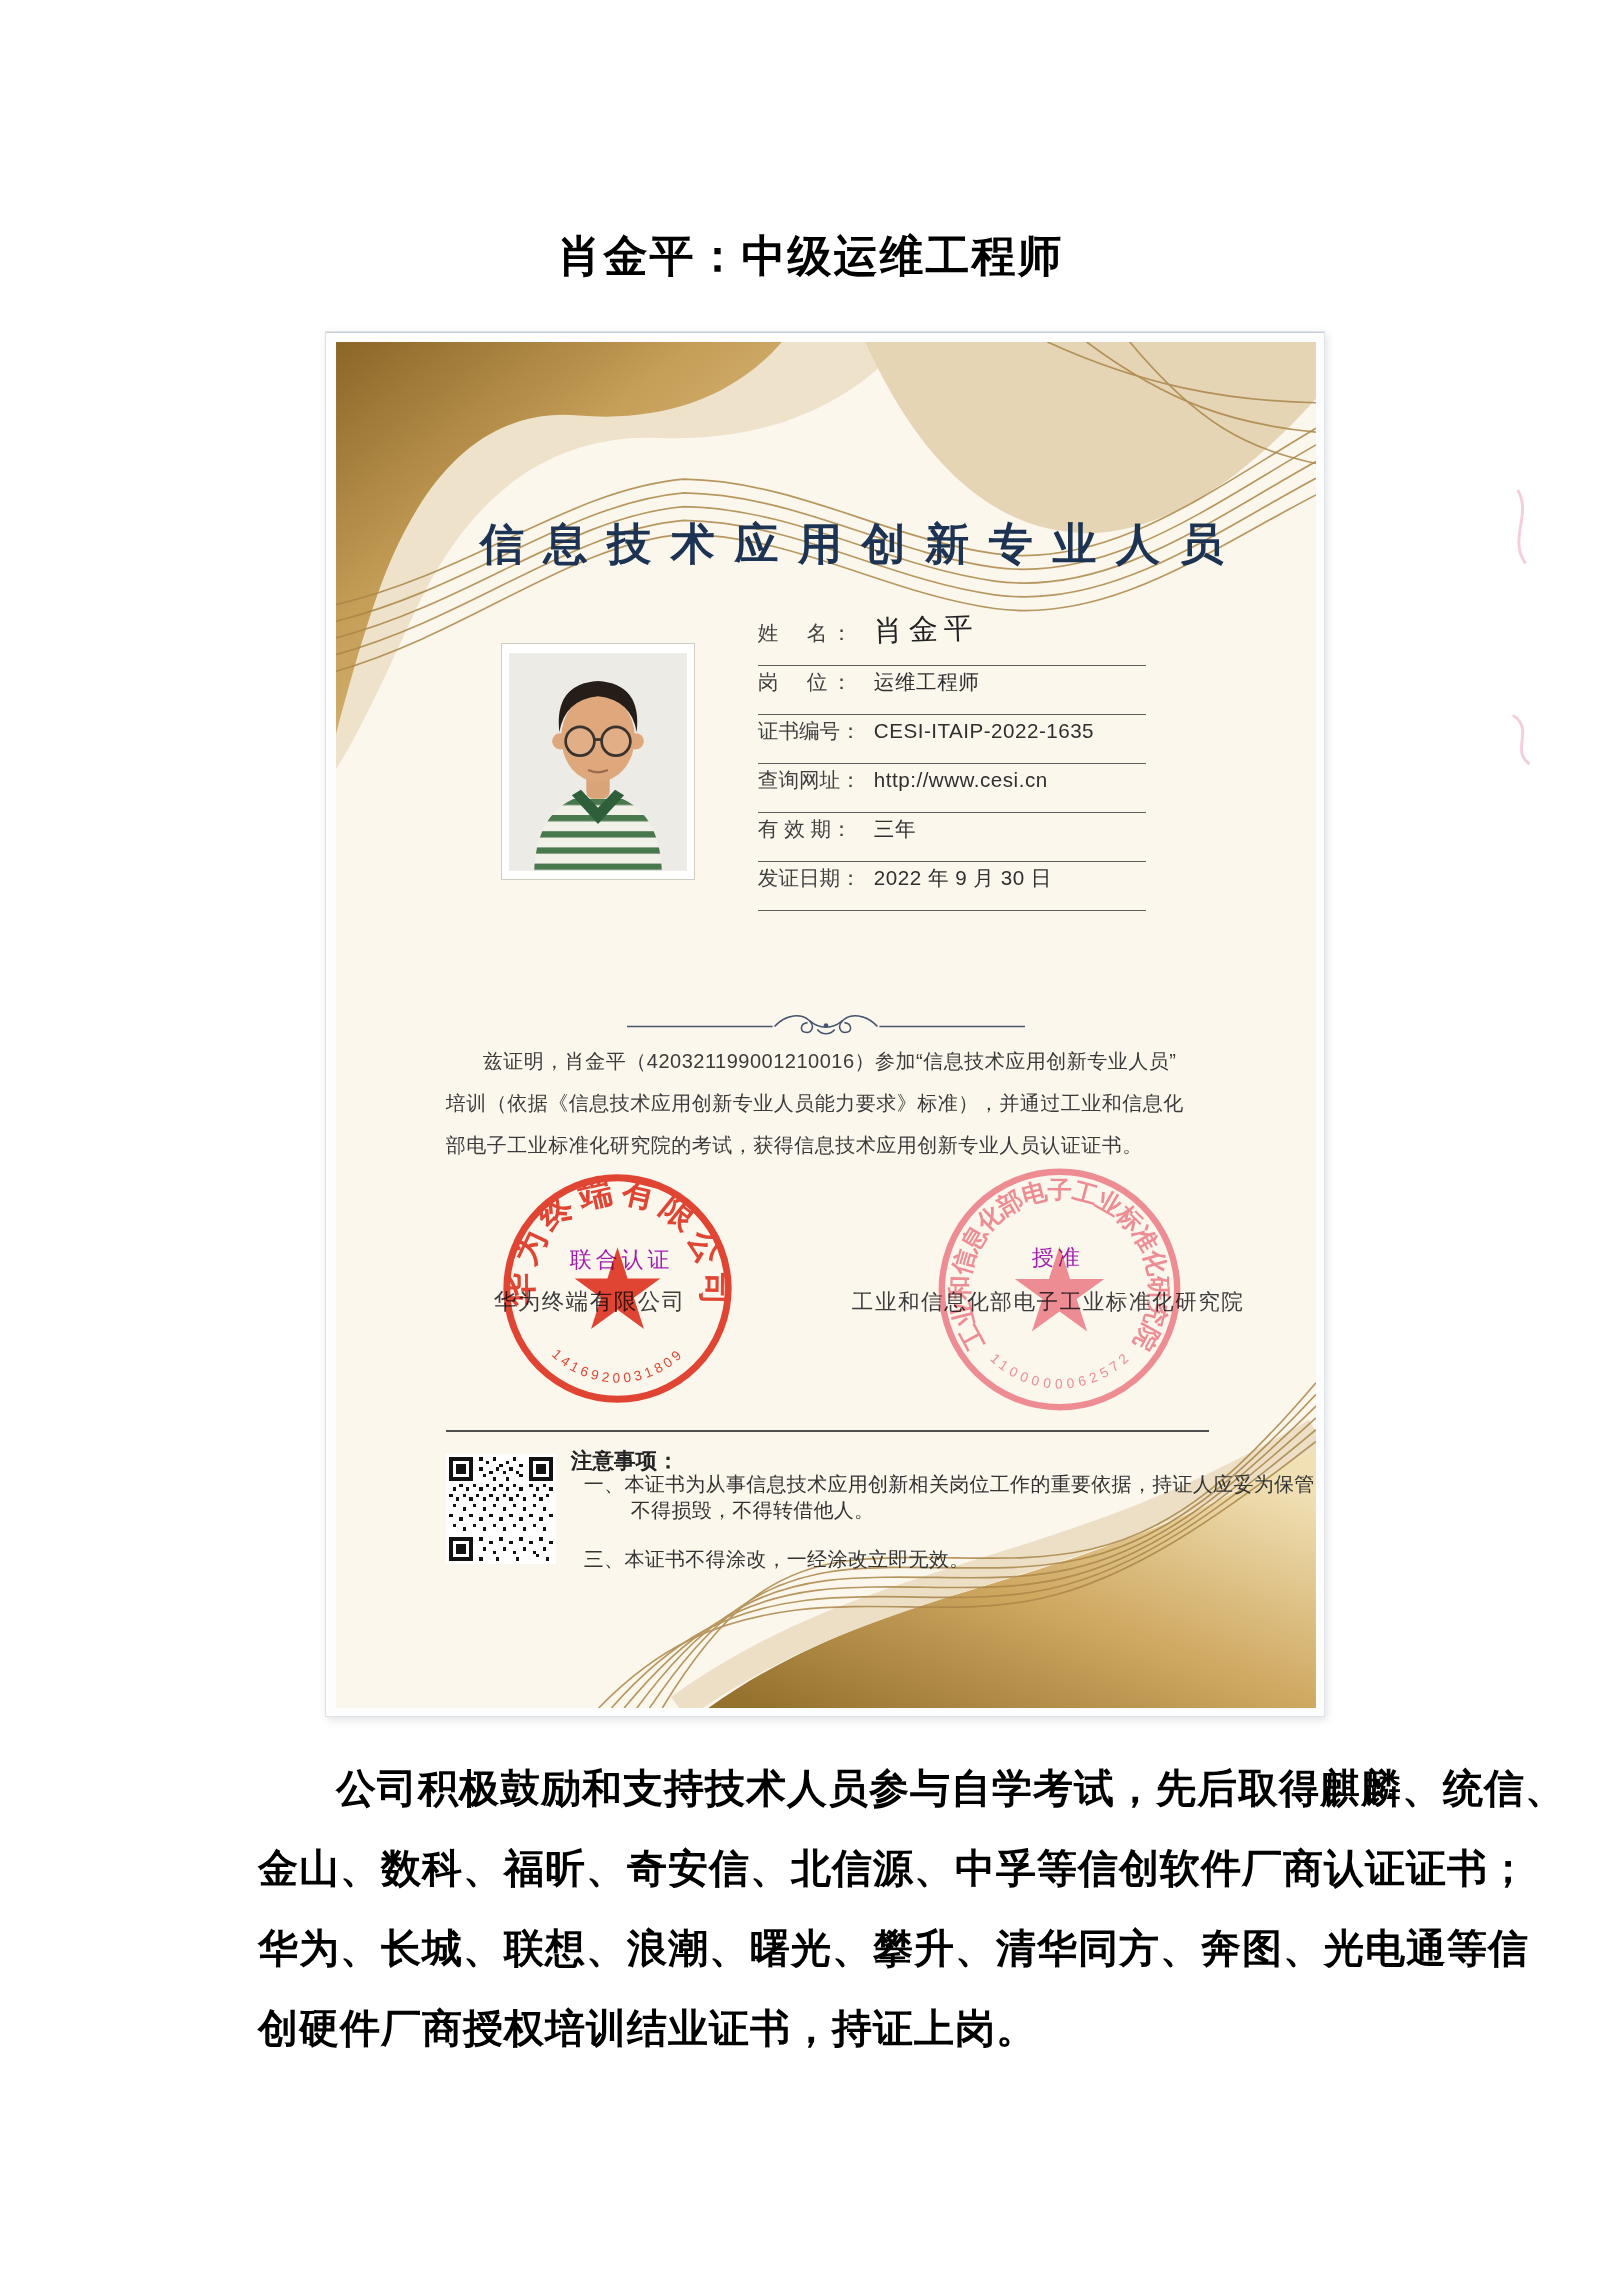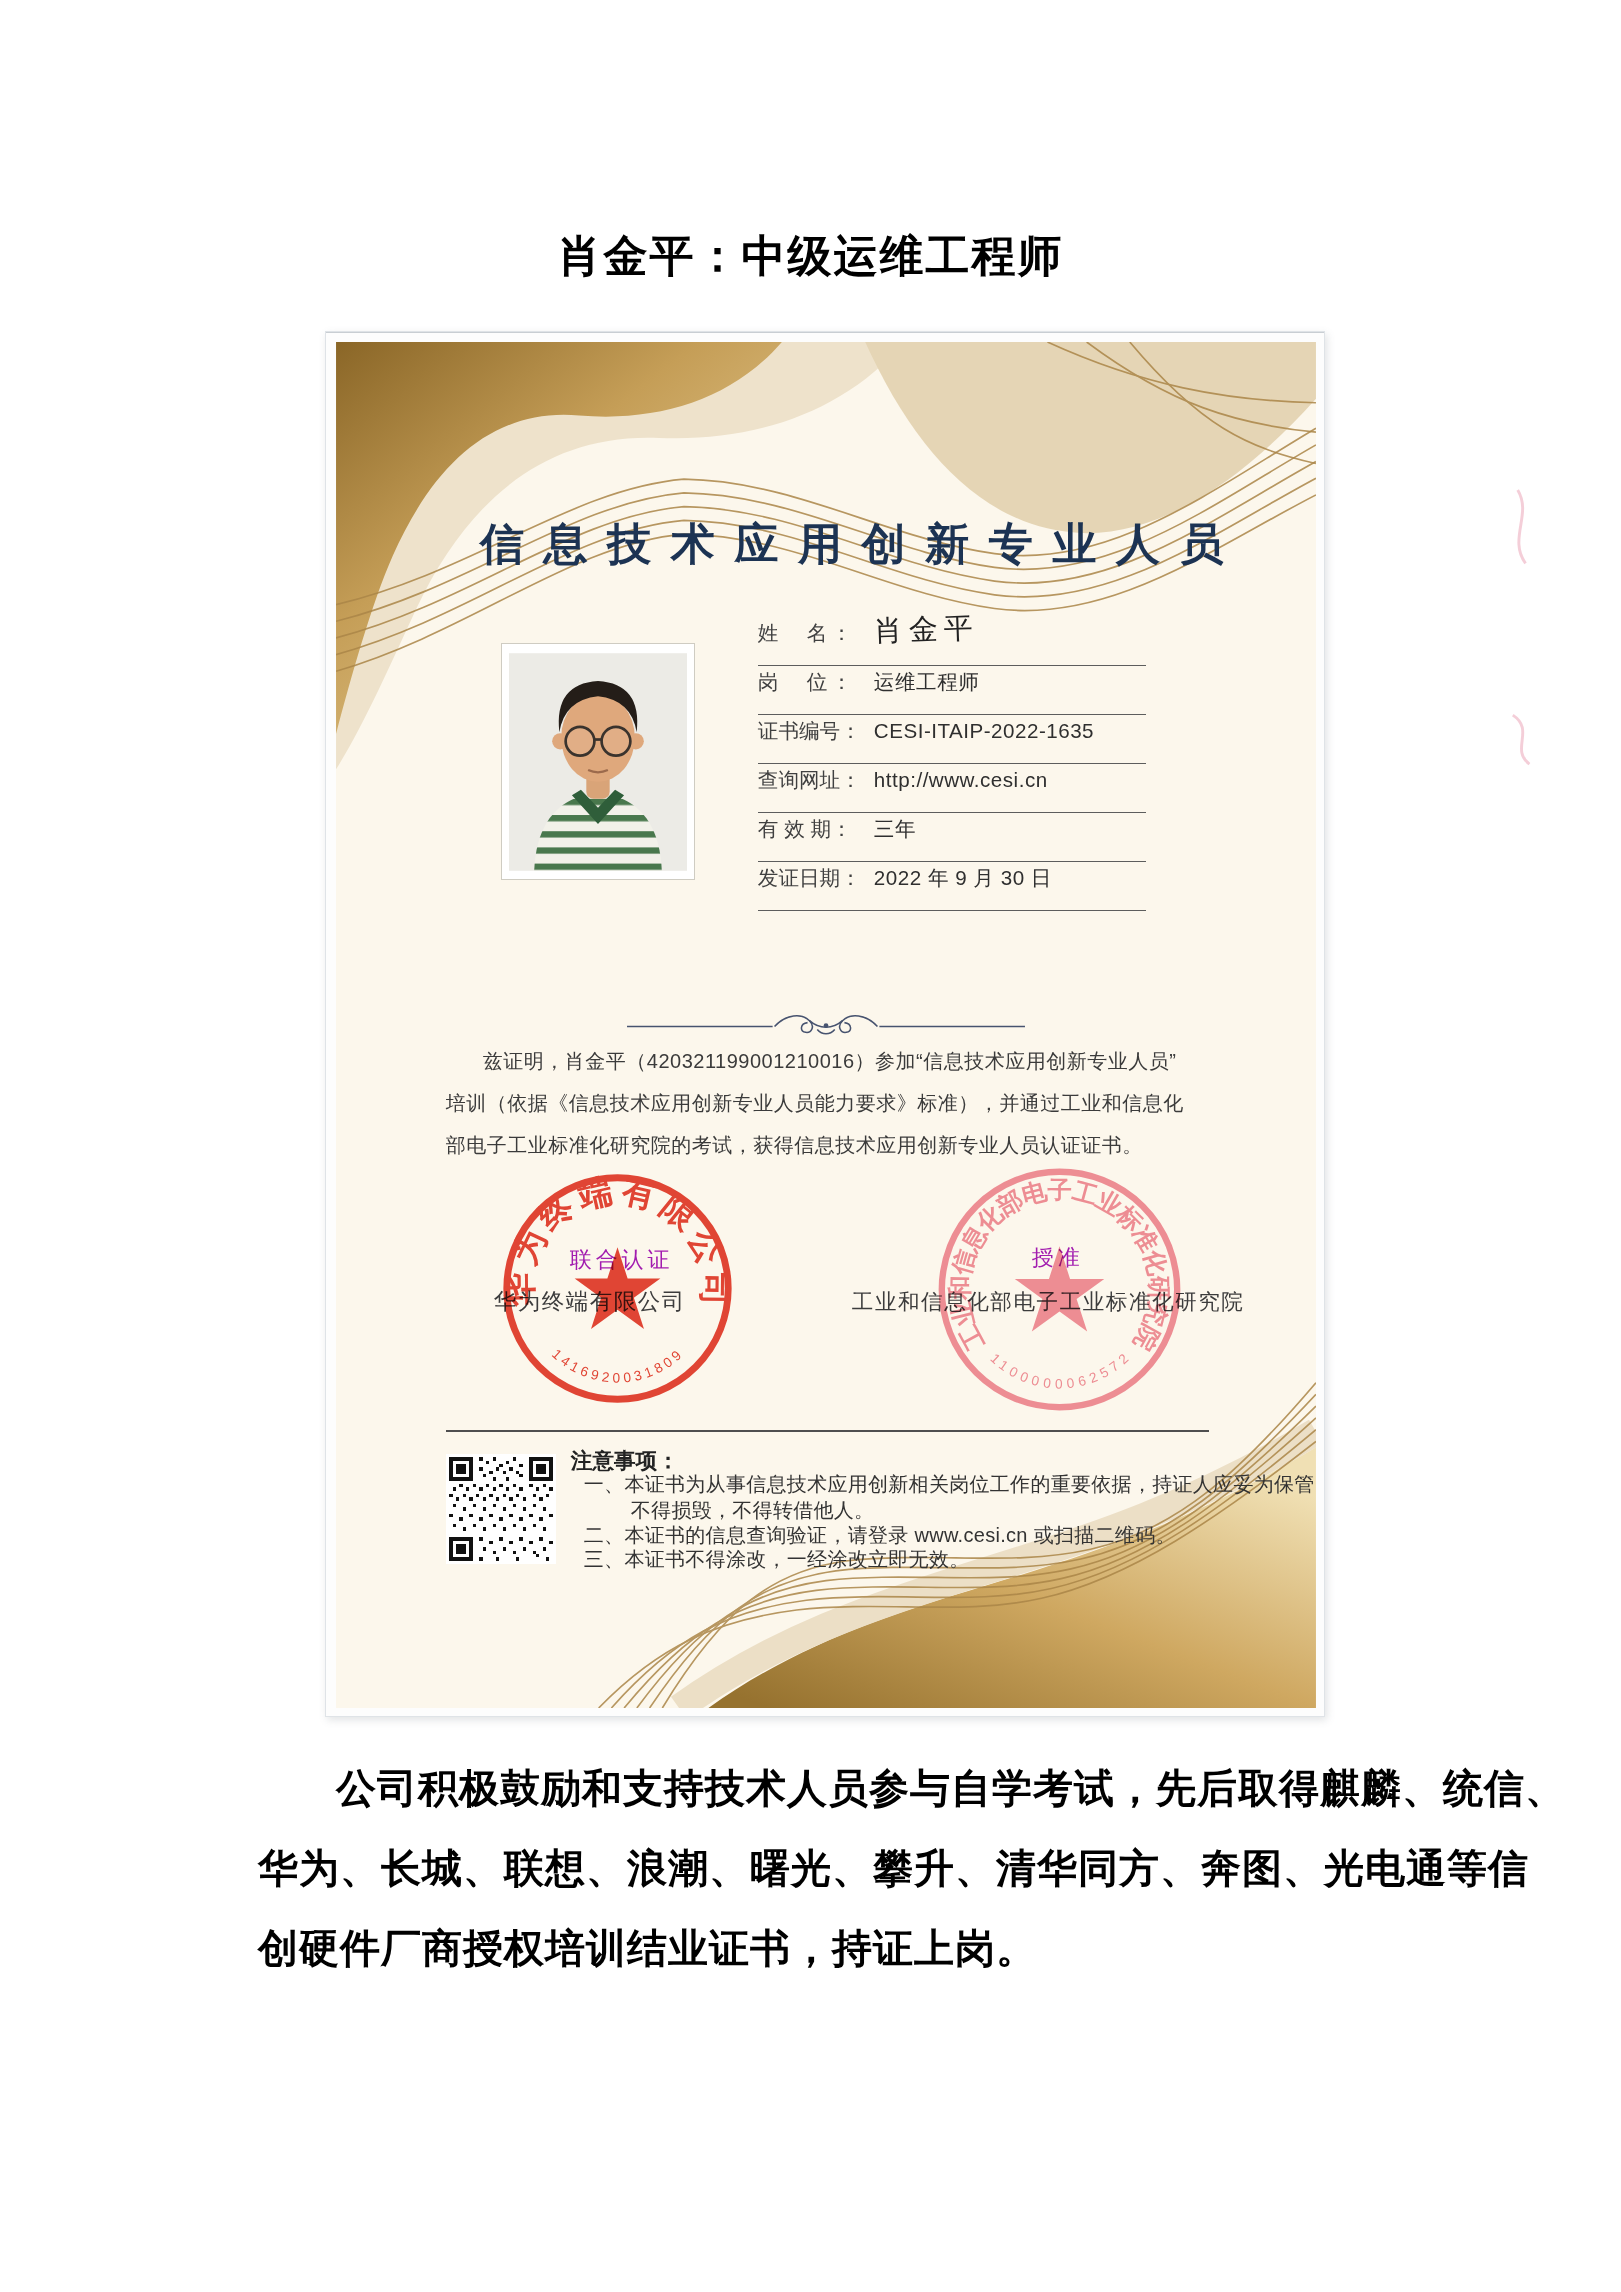--- a/index.html
+++ b/index.html
@@ -255,28 +255,28 @@
                  M23,22h1v1h-1z M26,21h1v1h-1z M29,22h1v1h-1z
                  M10,25h1v1h-1z M13,26h1v1h-1z M16,25h1v1h-1z M19,26h1v1h-1z M22,25h1v1h-1z M25,26h1v1h-1z M28,25h1v1h-1z M31,26h1v1h-1z
                  M11,28h1v1h-1z M14,29h1v1h-1z M17,28h1v1h-1z M20,29h1v1h-1z M23,28h1v1h-1z M26,29h1v1h-1z M29,28h1v1h-1z
                  M10,31h1v1h-1z M15,31h1v1h-1z M21,31h1v1h-1z M27,30h1v1h-1z M30,31h1v1h-1z"></path>
       </g>
     </svg>
 
     <div class="notes-header">注意事项：</div>
     <div class="note note0">一、本证书为从事信息技术应用创新相关岗位工作的重要依据，持证人应妥为保管，</div>
     <div class="note note1">不得损毁，不得转借他人。</div>
-    <div class="note note2">二、本证书的信息查询验证，请登录 www.cesi.cn 或扫描二维码。</div>
     <div class="note note3">三、本证书不得涂改，一经涂改立即无效。</div>
   </div>
 </div>
 
 <svg class="artifact" style="left:1498px;top:485px;" width="59" height="284" viewBox="0 0 60 290">
   <path d="M20,5 C35,30 10,55 28,80" stroke="#e487a0" stroke-width="3" fill="none"></path>
   <path d="M15,235 C38,250 12,270 32,285" stroke="#e487a0" stroke-width="3" fill="none"></path>
 </svg>
 
 <div class="bottom-par">
   <div class="bp-line indent">公司积极鼓励和支持技术人员参与自学考试，先后取得麒麟、统信、</div>
+  <div class="bp-line">金山、数科、福昕、奇安信、北信源、中孚等信创软件厂商认证证书；</div>
   <div class="bp-line">华为、长城、联想、浪潮、曙光、攀升、清华同方、奔图、光电通等信</div>
   <div class="bp-line">创硬件厂商授权培训结业证书，持证上岗。</div>
 </div>
 
 
 </body></html>

